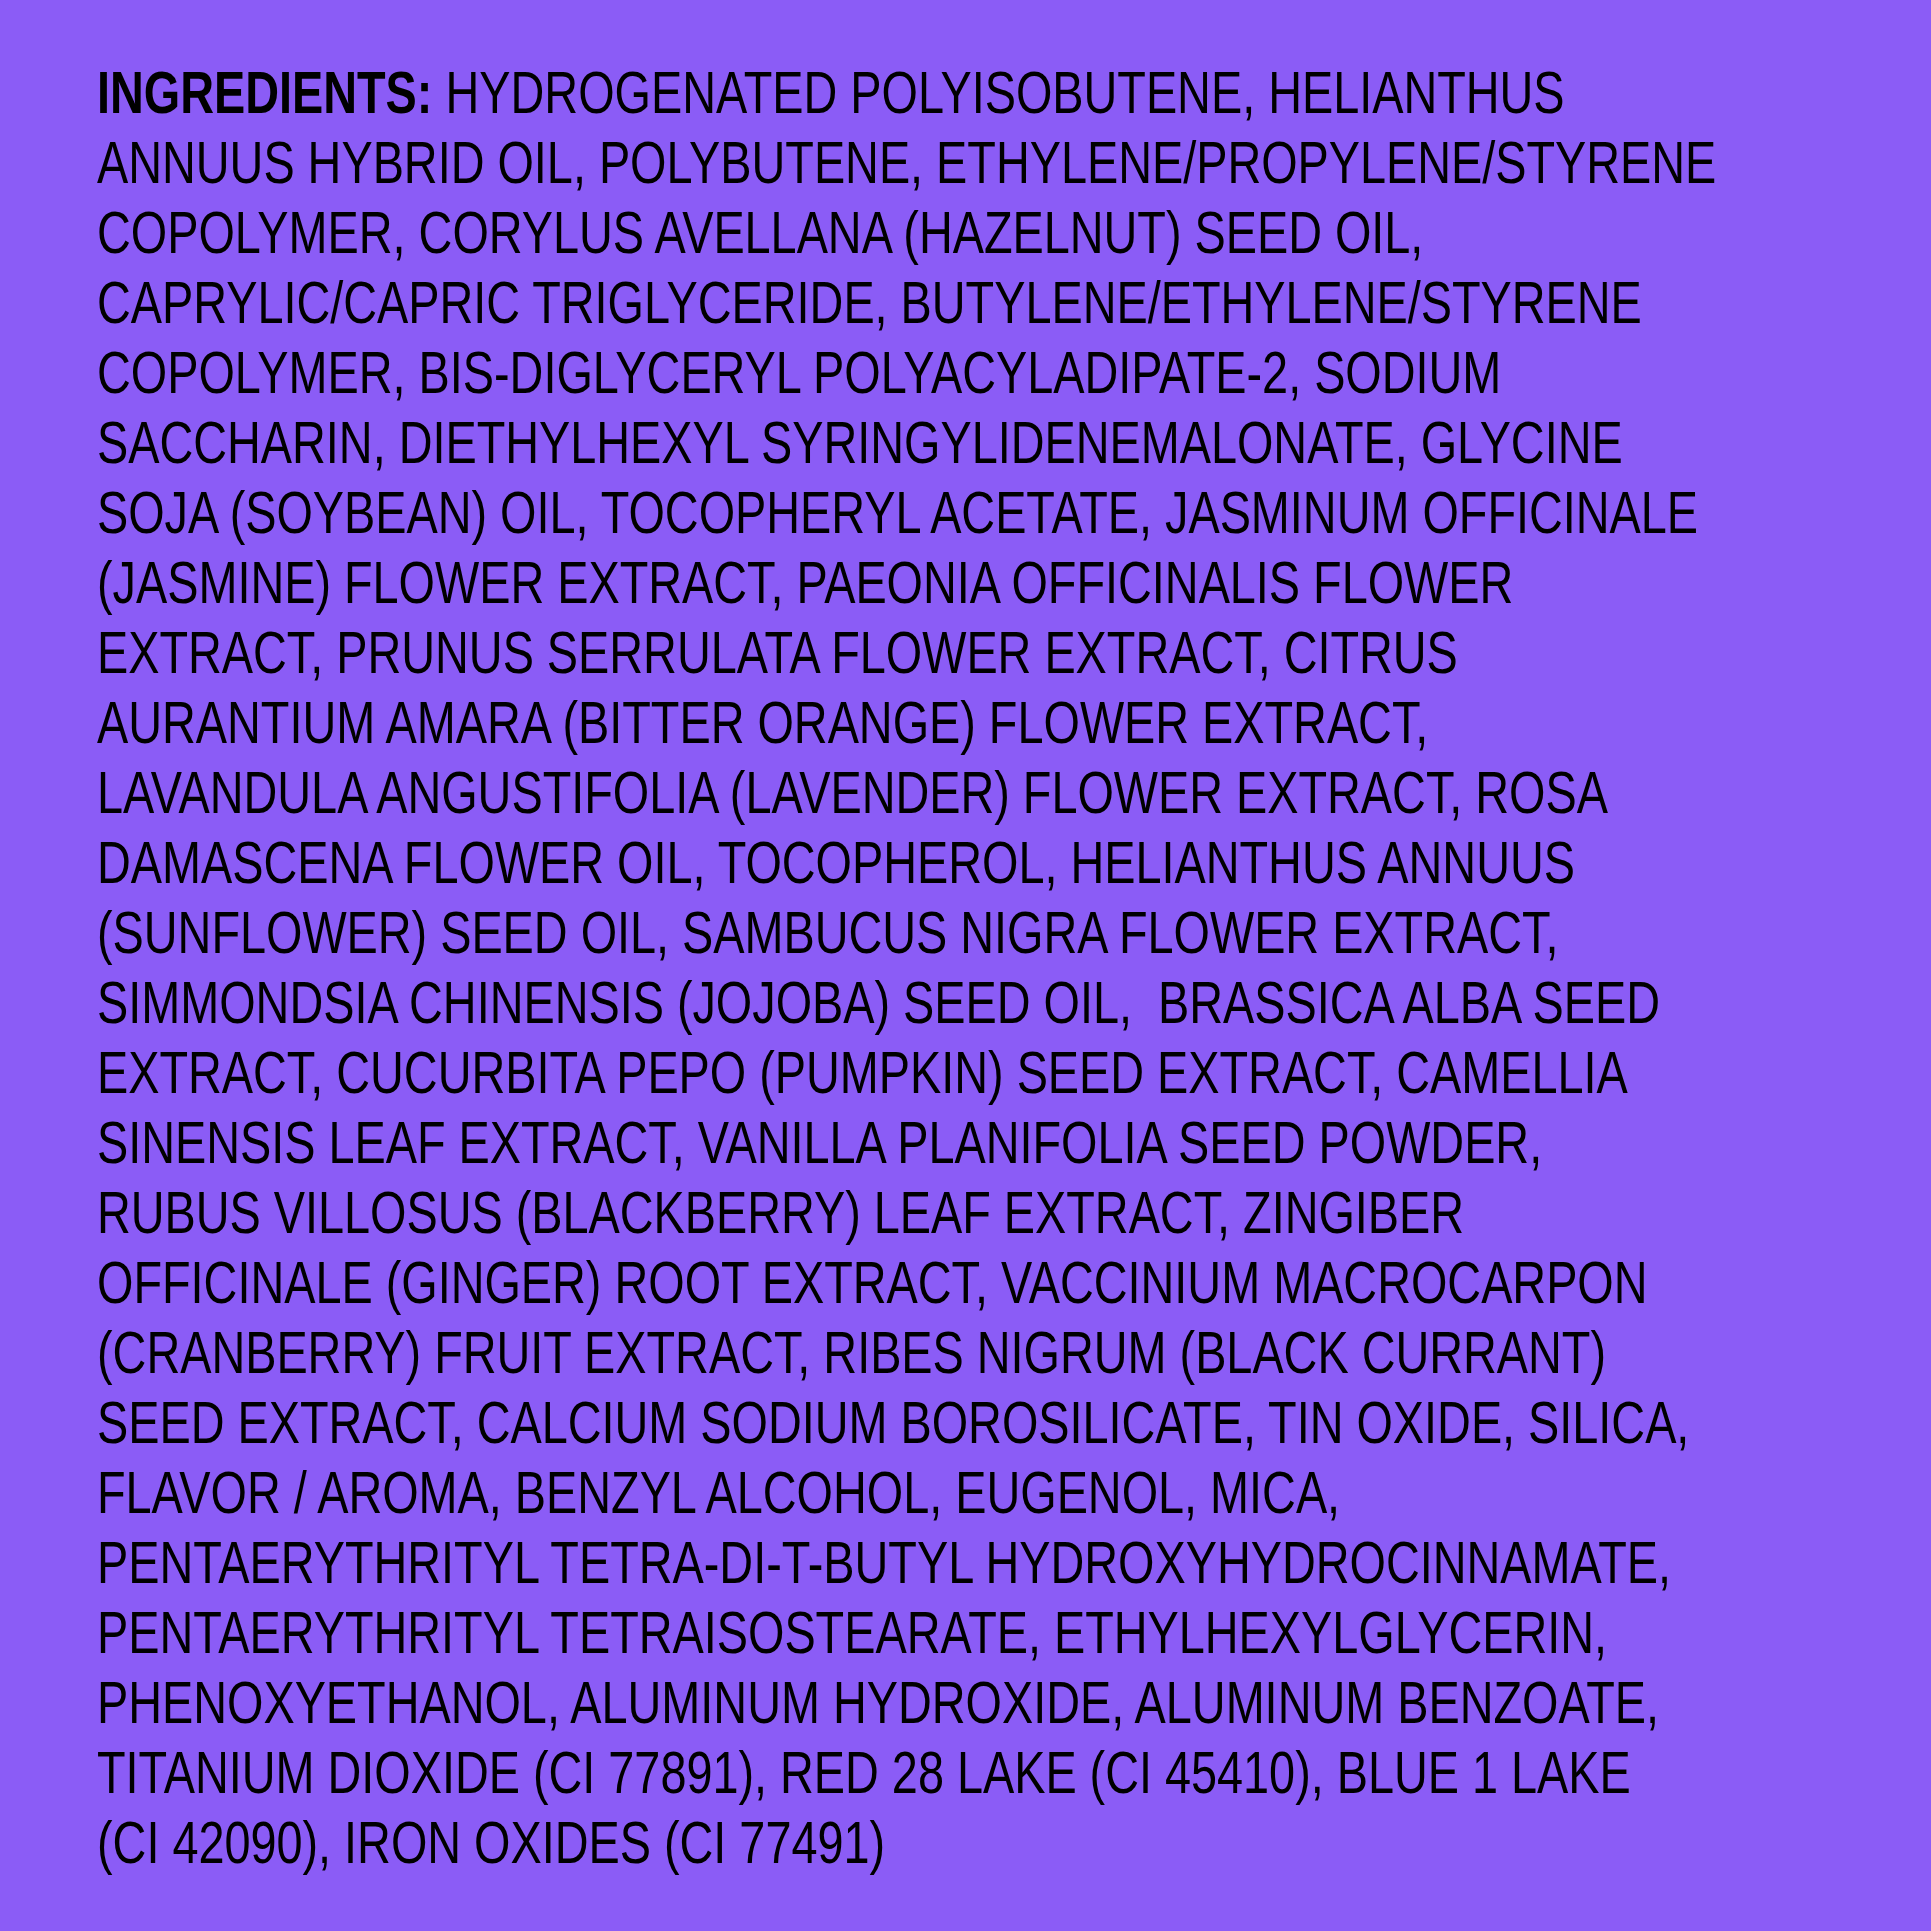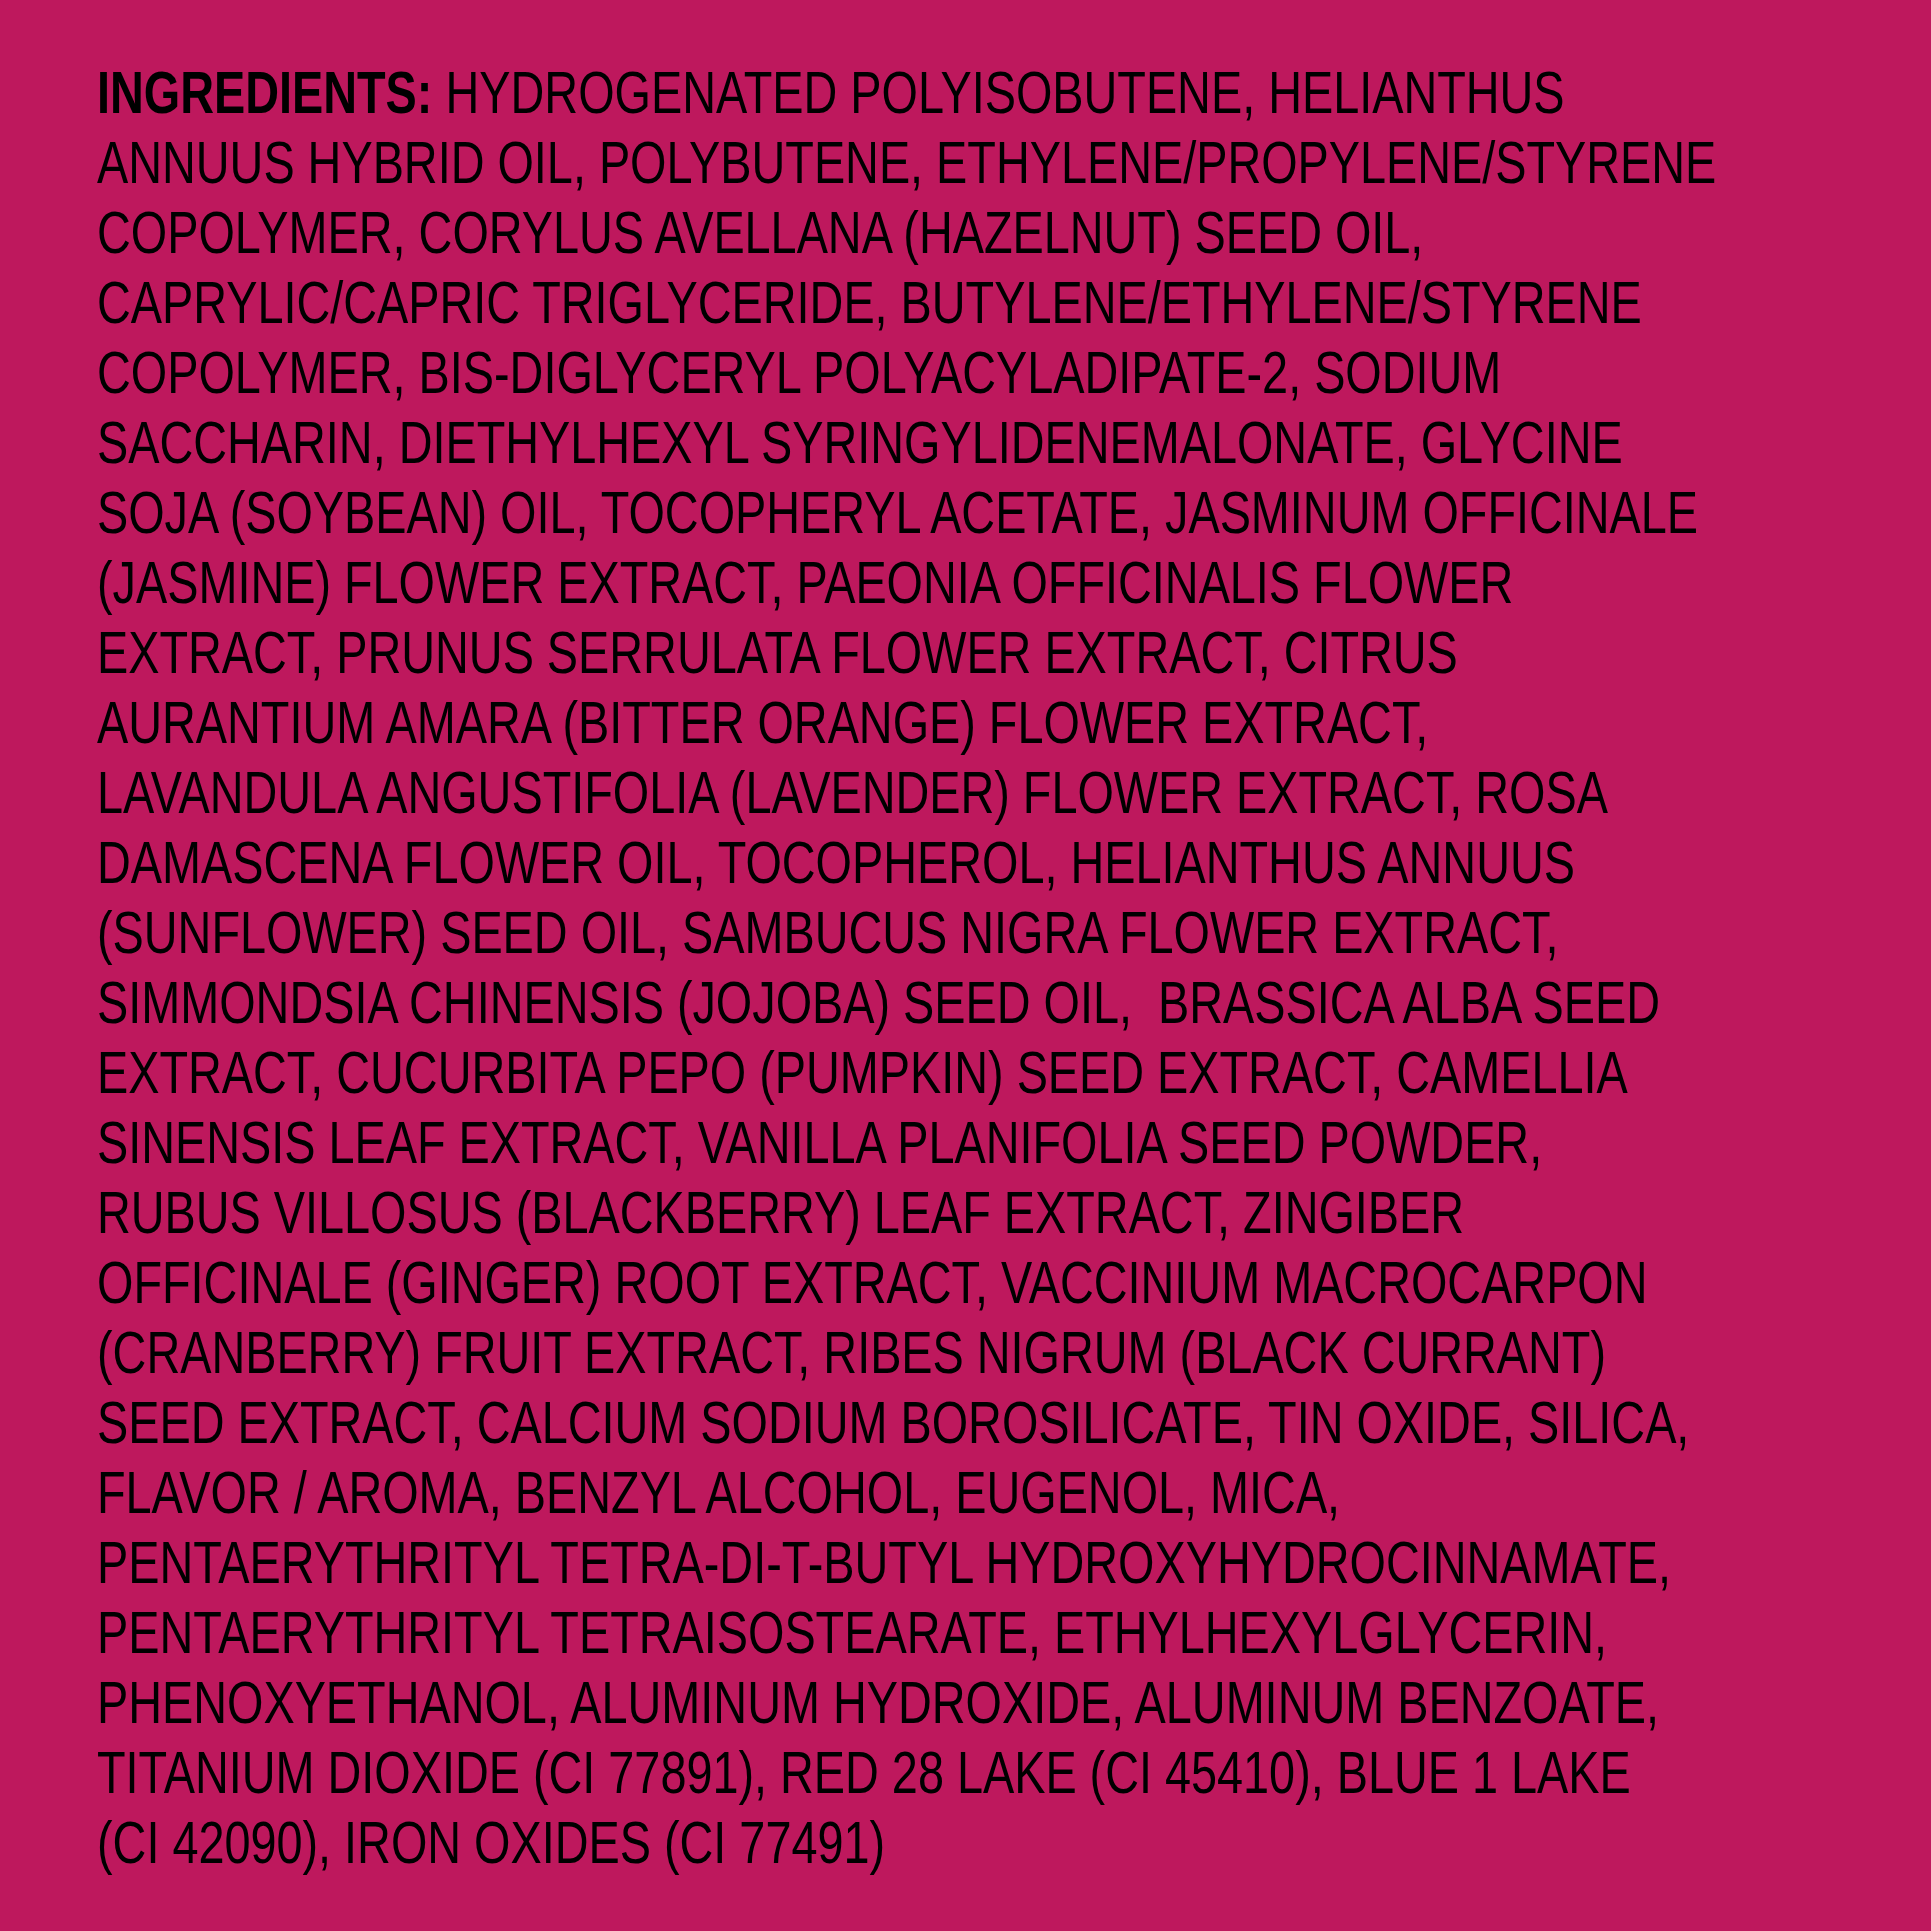--- a/index.html
+++ b/index.html
@@ -4,21 +4,21 @@
 <style>
   html, body {
     margin: 0;
     padding: 0;
     background: #ffffff;
   }
   .canvas {
     position: relative;
     width: 1931px;
     height: 1931px;
-    background: #be185d;
+    background: #8b5cf6;
     overflow: hidden;
   }
   .text-block {
     position: absolute;
     left: 97px;
     top: 58px;
     transform: scaleX(0.78);
     transform-origin: 0 0;
     font-family: "Liberation Sans", sans-serif;
     font-size: 60px;

